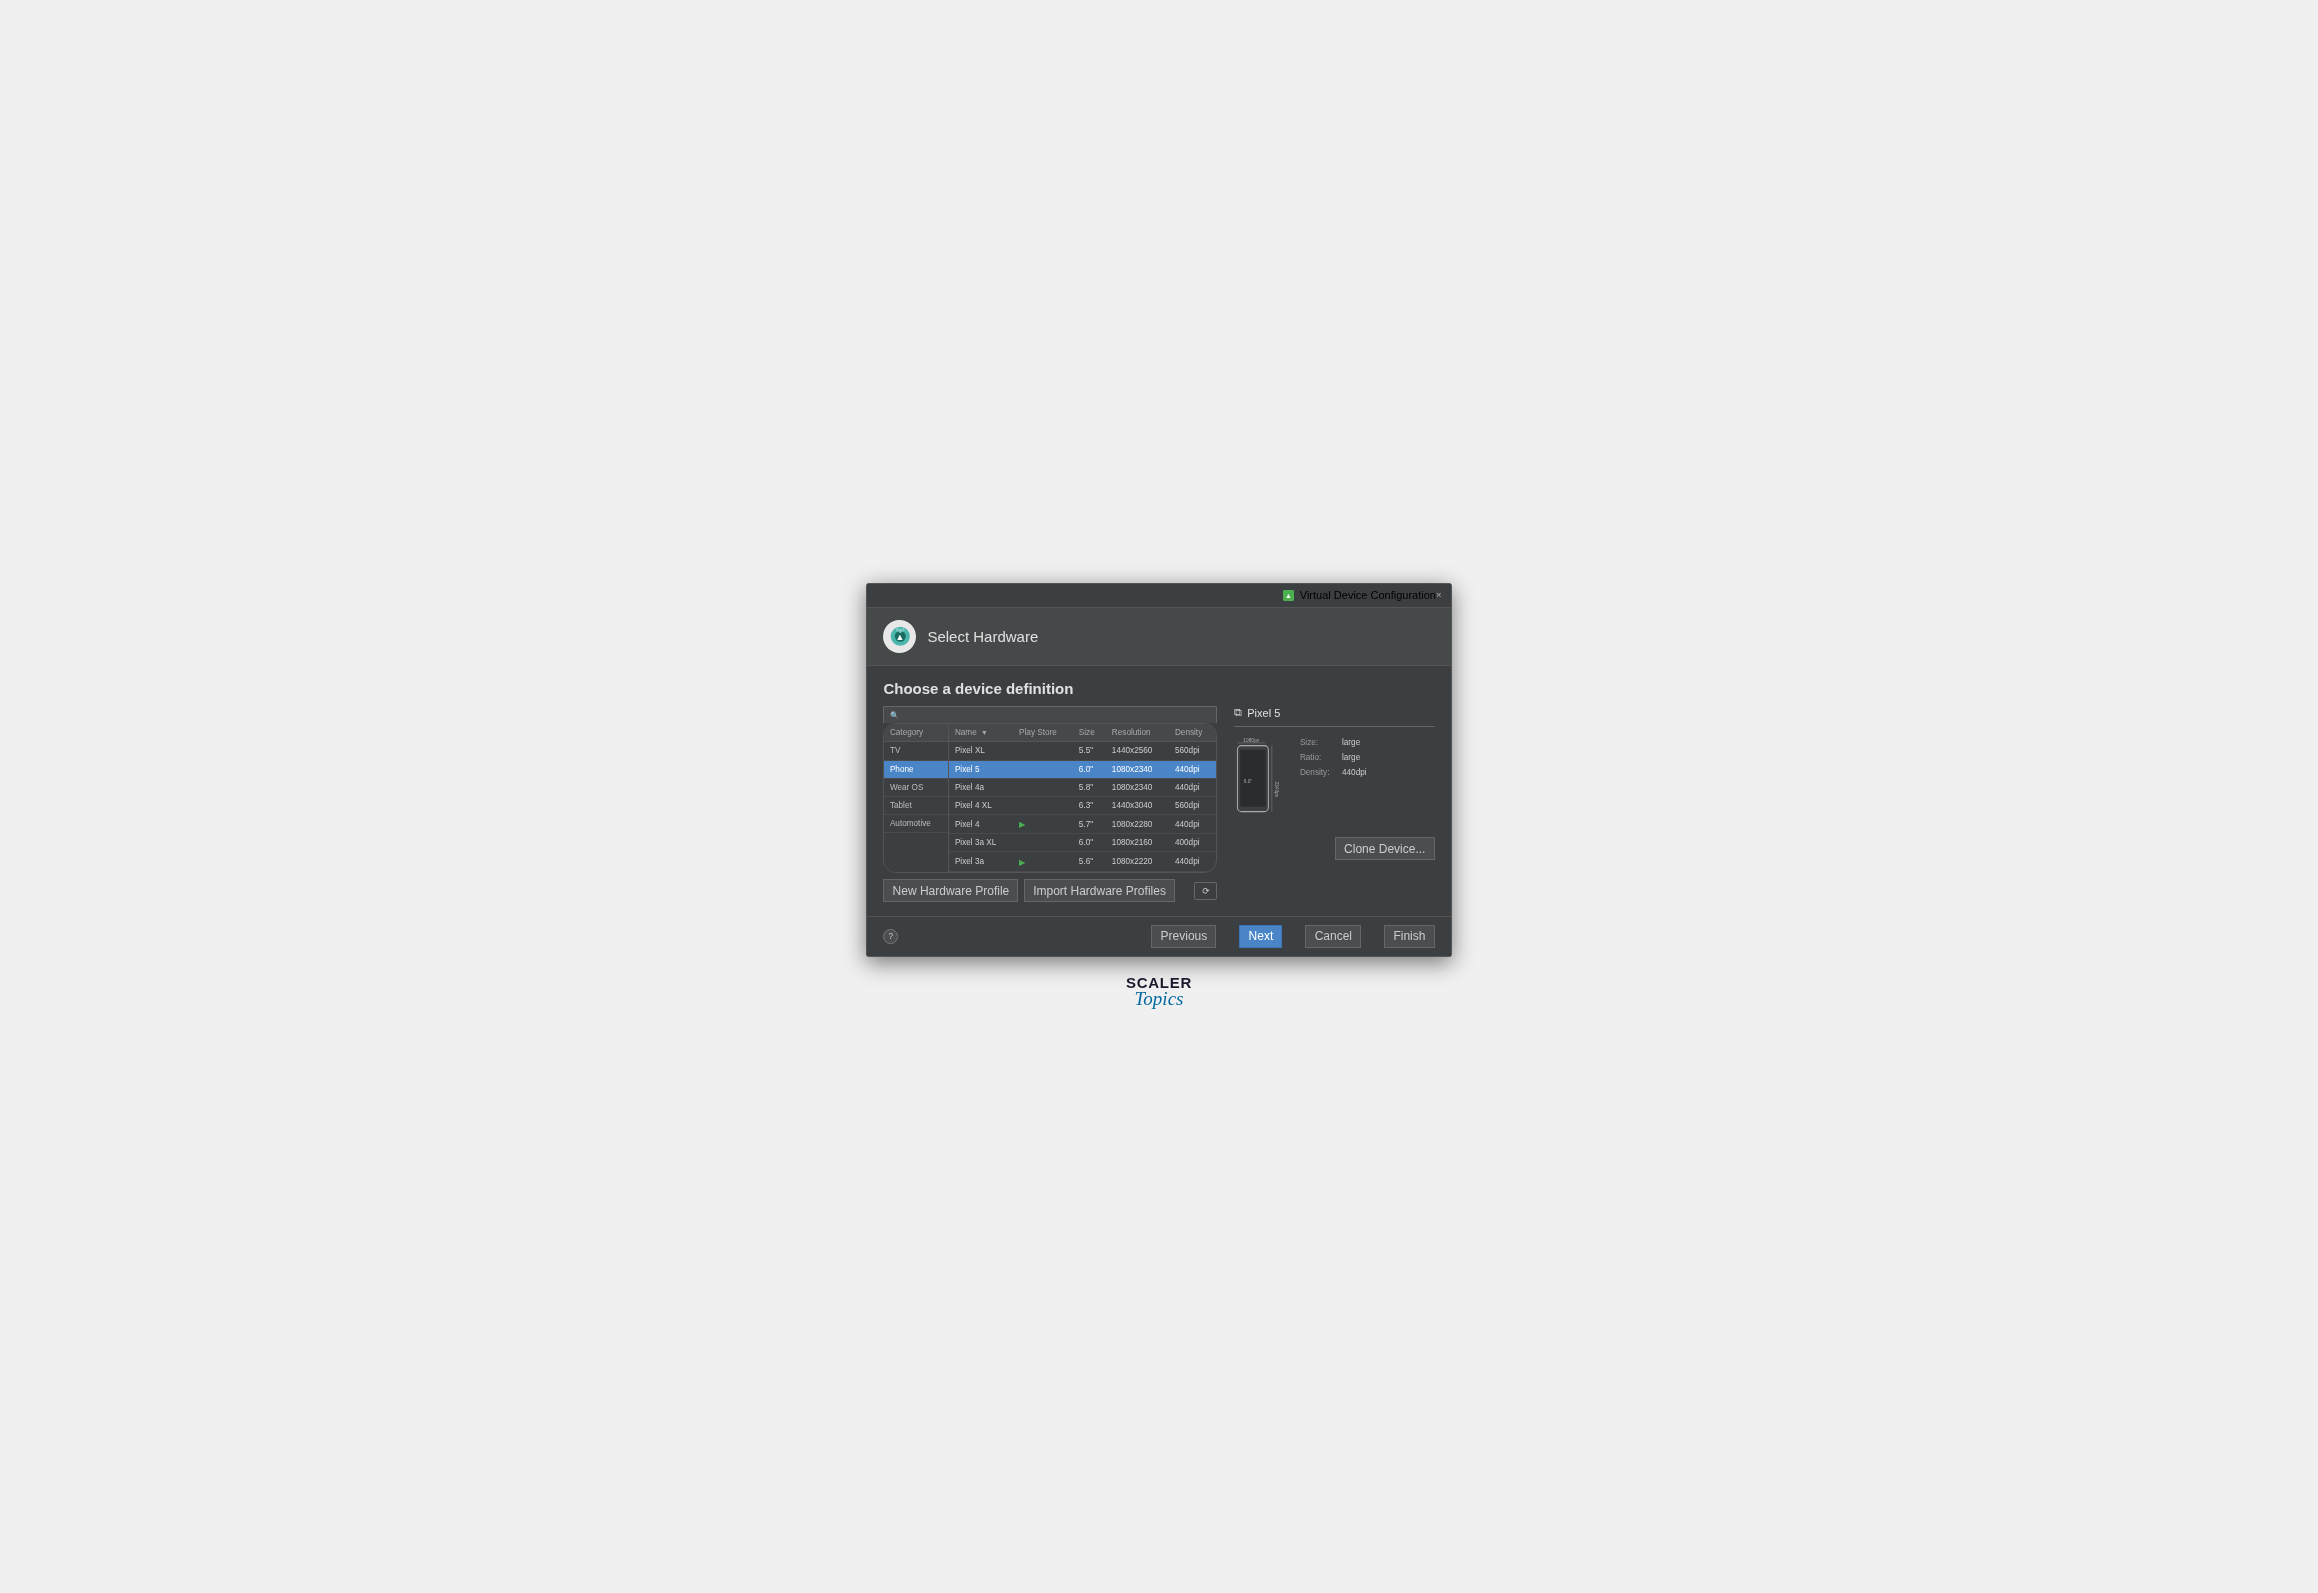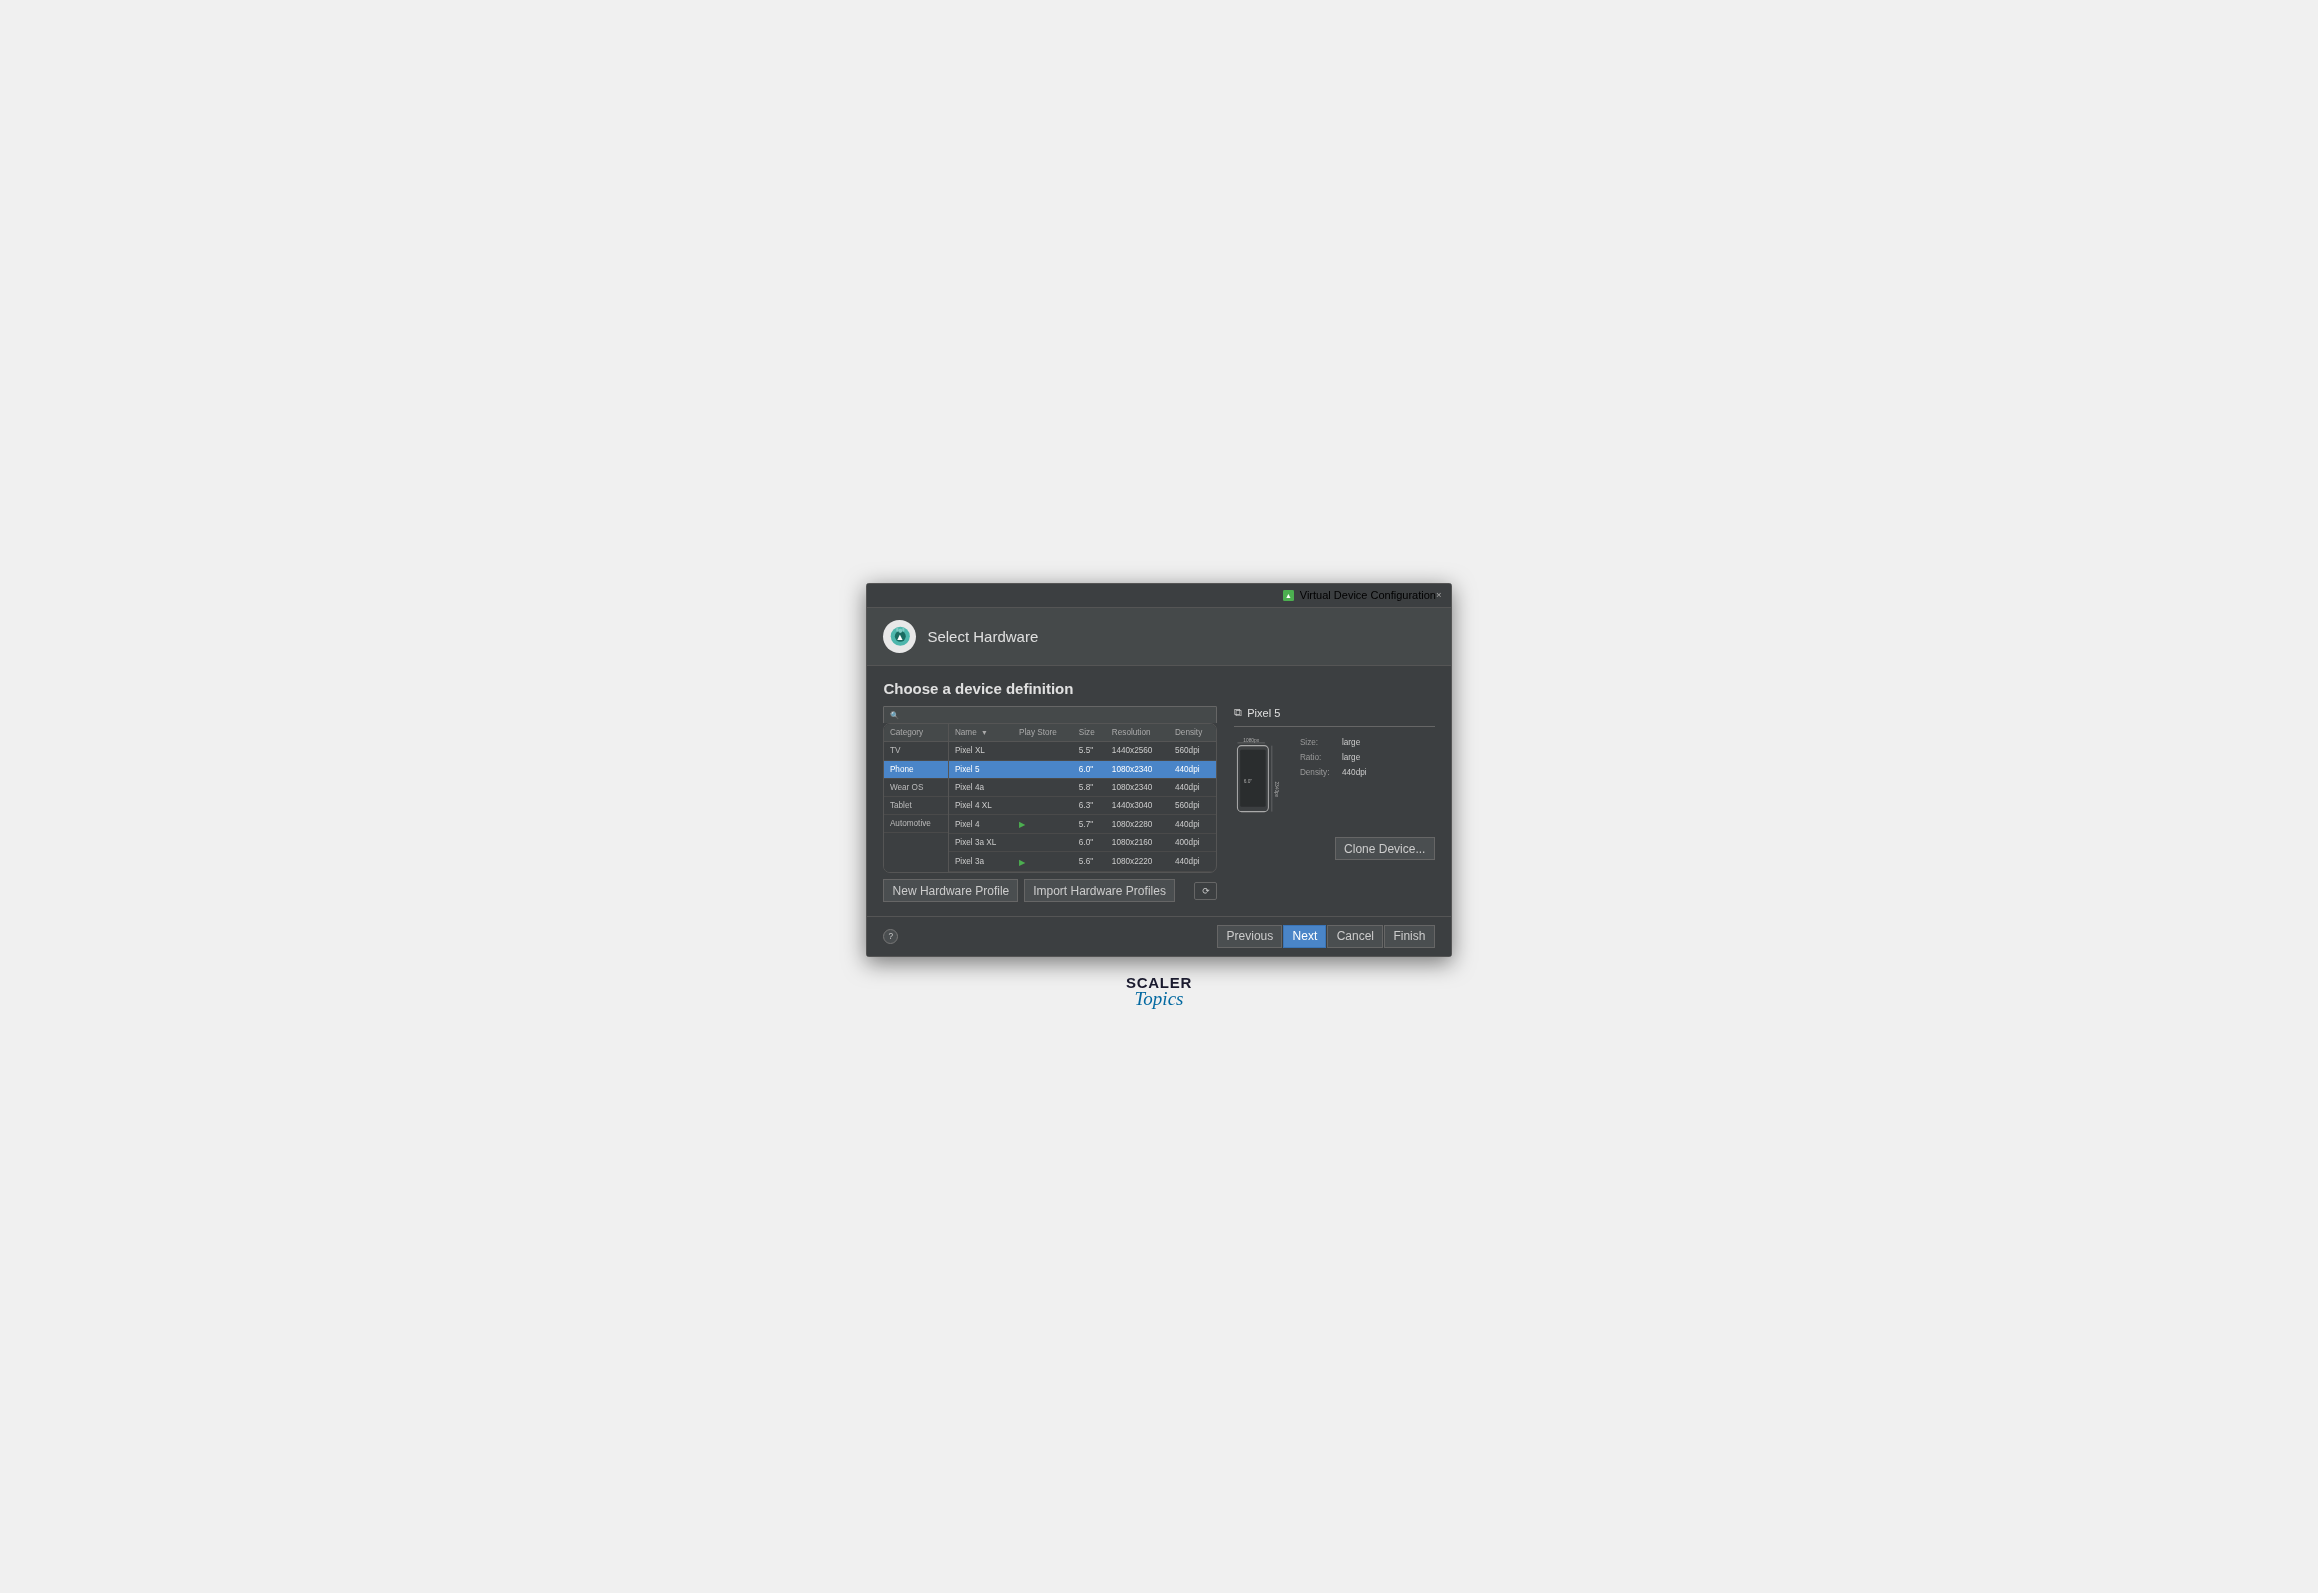--- a/index.html
+++ b/index.html
@@ -291,28 +291,28 @@
       color: #ccc;
       font-size: 8.2px;
       display: flex;
       align-items: center;
       justify-content: center;
       cursor: pointer;
     }
 
     .footer-right {
       display: flex;
-      gap: 1px;
+      gap: 23px;
     }
 
     .main-with-categories {
       display: flex;
       gap: 0;
       border: 0.7px solid #555;
-      border-radius: 7px;
+      border-radius: 13px;
       overflow: hidden;
     }
 
     .cat-col {
       width: 65px;
       background: #3c3f41;
       border-right: 0.7px solid #555;
     }
 
     .cat-col-header {

